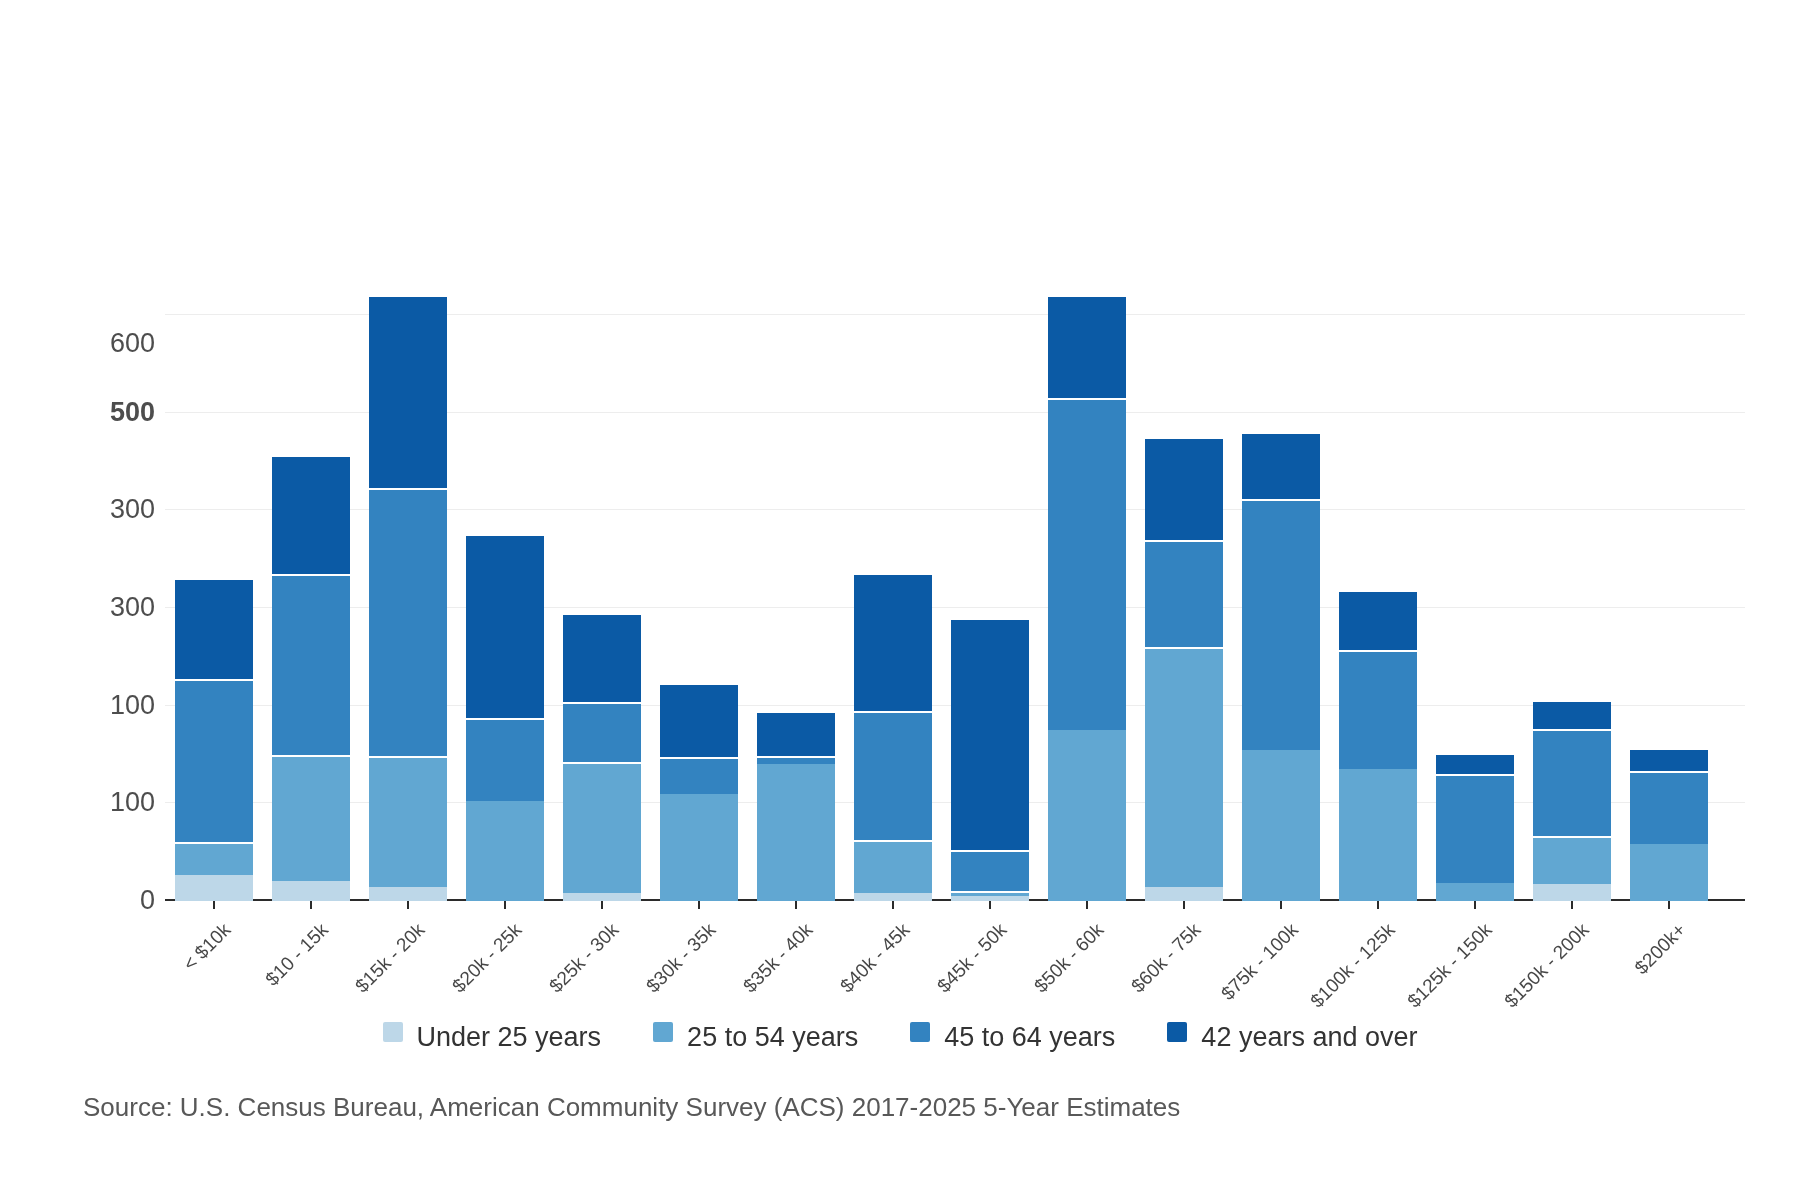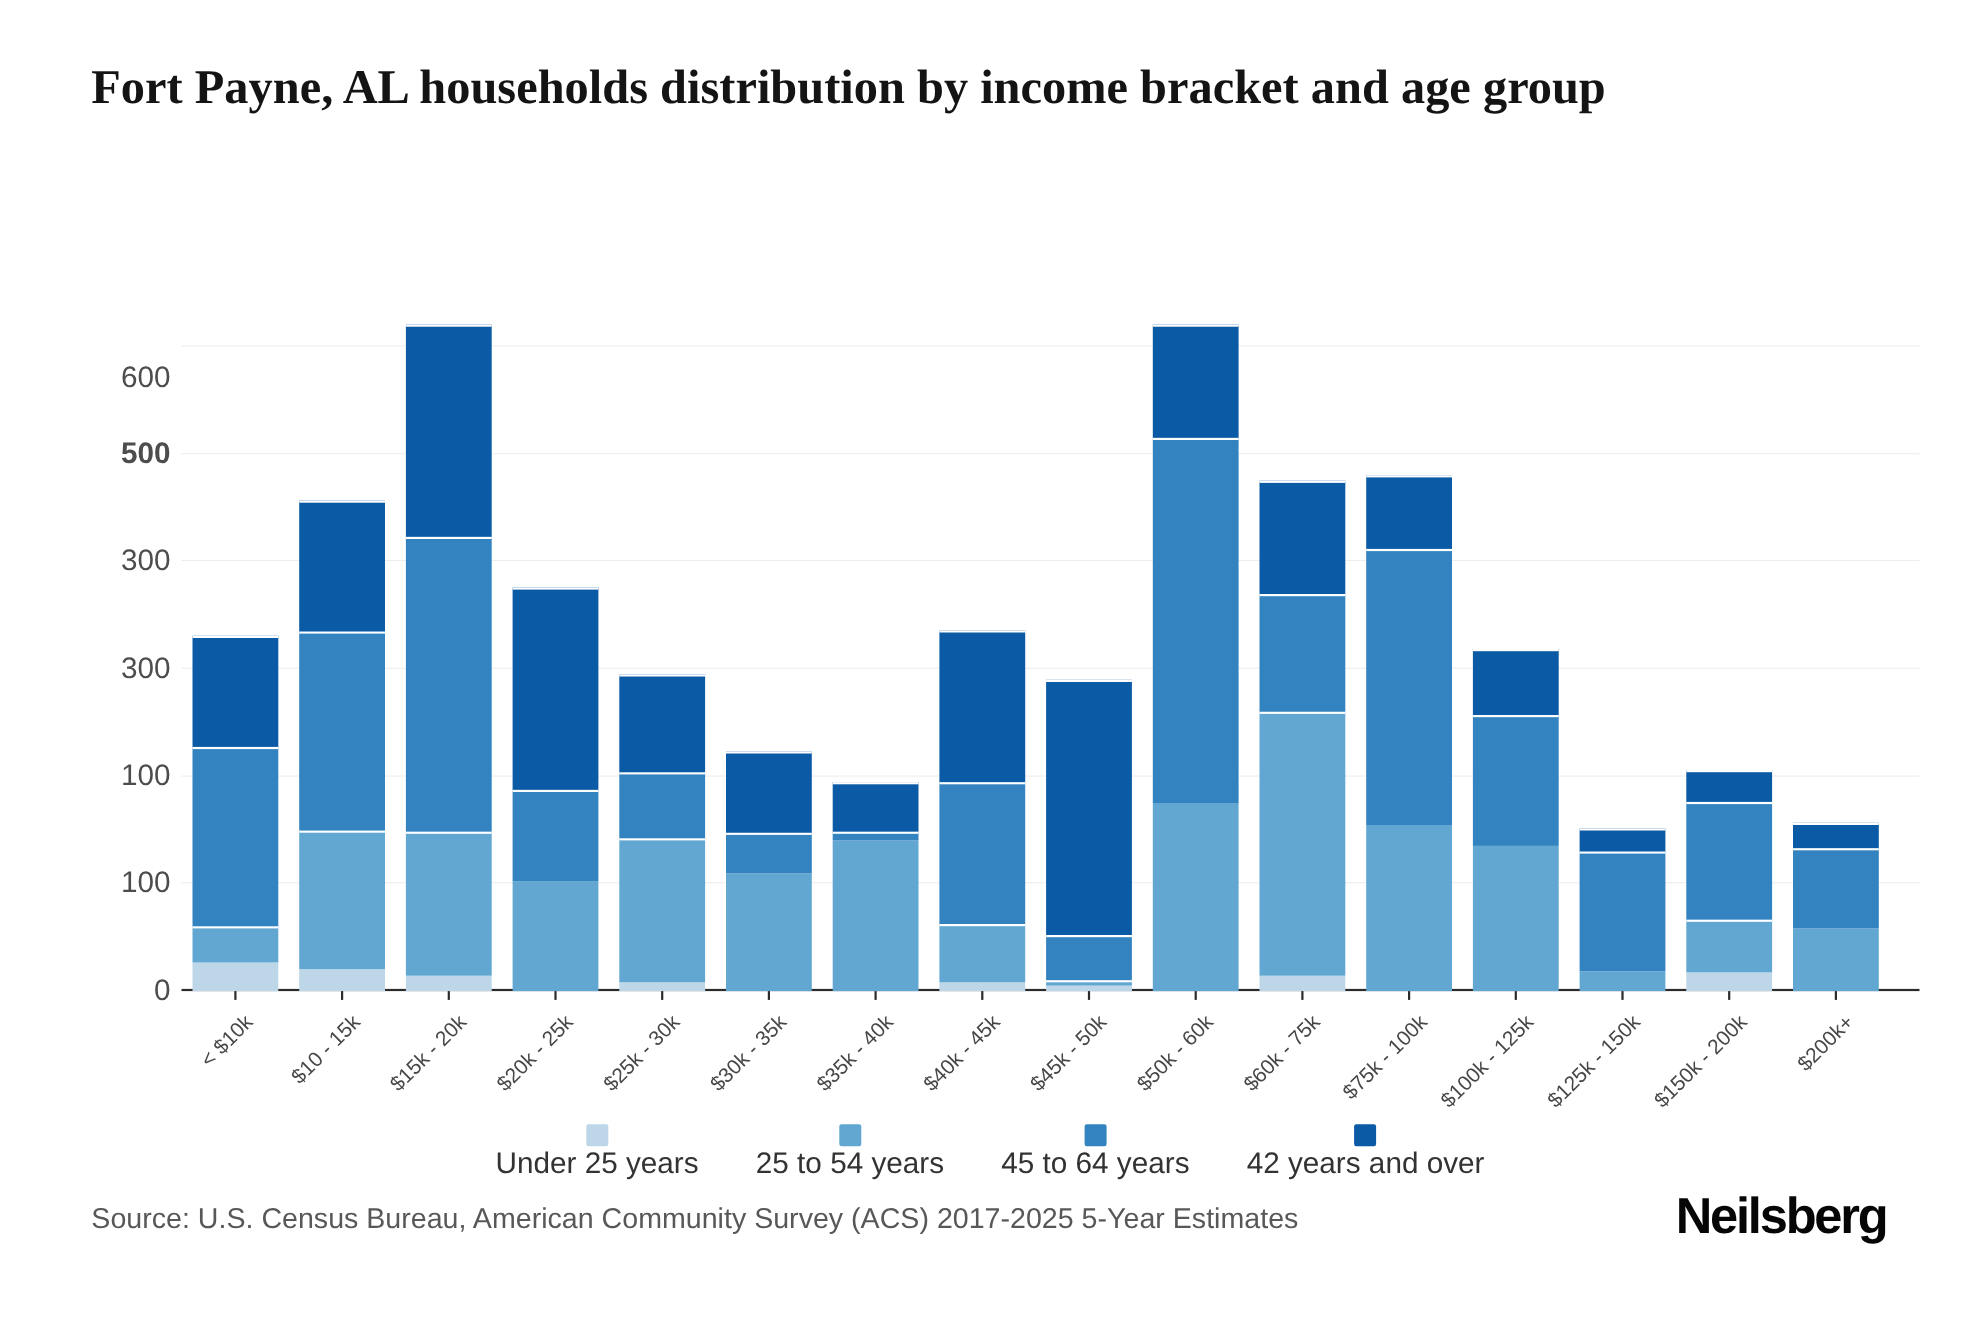--- a/index.html
+++ b/index.html
@@ -17,32 +17,31 @@
   .ylabel{position:absolute;right:0;width:95px;text-align:right;font-size:27px;color:#4d4d4d;}
   .bar-group{position:absolute;bottom:0;}
   .seg{position:absolute;left:0;width:100%;box-sizing:border-box;border-top:2px solid #ffffff;}
   .seg.first{border-top:none;}
   .xtick{position:absolute;width:2px;height:8px;background:#2b2b2b;}
   .xlab{position:absolute;width:0;height:0;}
   .xlab span{position:absolute;right:0;top:0;transform-origin:100% 0;transform:rotate(-45deg);
              white-space:nowrap;font-size:19px;color:#474747;}
   .legend{position:absolute;left:0;top:1022px;width:1800px;display:flex;
           justify-content:center;align-items:center;gap:52px;}
-  .legend-item{display:flex;align-items:center;flex-direction:column;}
+  .legend-item{display:flex;gap:14px;}
   .swatch{width:20px;height:20px;border-radius:2px;}
   .legend-label{font-size:27px;color:#333333;}
   .source{position:absolute;left:83px;top:1092px;font-size:26px;color:#585858;}
   .brand{position:absolute;right:85px;top:1078px;font-size:46px;font-weight:800;
          letter-spacing:-2px;color:#060606;font-family:"Liberation Sans",sans-serif;}
 </style>
 </head>
 <body>
 
 <div class="page">
-  <div class="title">Fort Payne, AL households distribution by income bracket and age group</div>
 
   <div class="ylabels" id="ylabels">
       <div class="ylabel" style="bottom: -15px;">0</div>
       <div class="ylabel" style="bottom: 82.67px;">100</div>
       <div class="ylabel" style="bottom: 180.34px;">100</div>
       <div class="ylabel" style="bottom: 278.01px;">300</div>
       <div class="ylabel" style="bottom: 375.68px;">300</div>
       <div class="ylabel" style="bottom: 473.35px; font-weight: bold;">500</div>
       <div class="ylabel" style="bottom: 542px;">600</div>
     </div>
@@ -221,14 +220,13 @@
         <div class="swatch" style="background: rgb(51, 131, 192);"></div>
         <div class="legend-label">45 to 64 years</div>
       </div>
       <div class="legend-item">
         <div class="swatch" style="background: rgb(11, 90, 165);"></div>
         <div class="legend-label">42 years and over</div>
       </div>
     </div>
 
   <div class="source">Source: U.S. Census Bureau, American Community Survey (ACS) 2017-2025 5-Year Estimates</div>
-  <div class="brand">Neilsberg</div>
 </div>
 
 </body></html>

